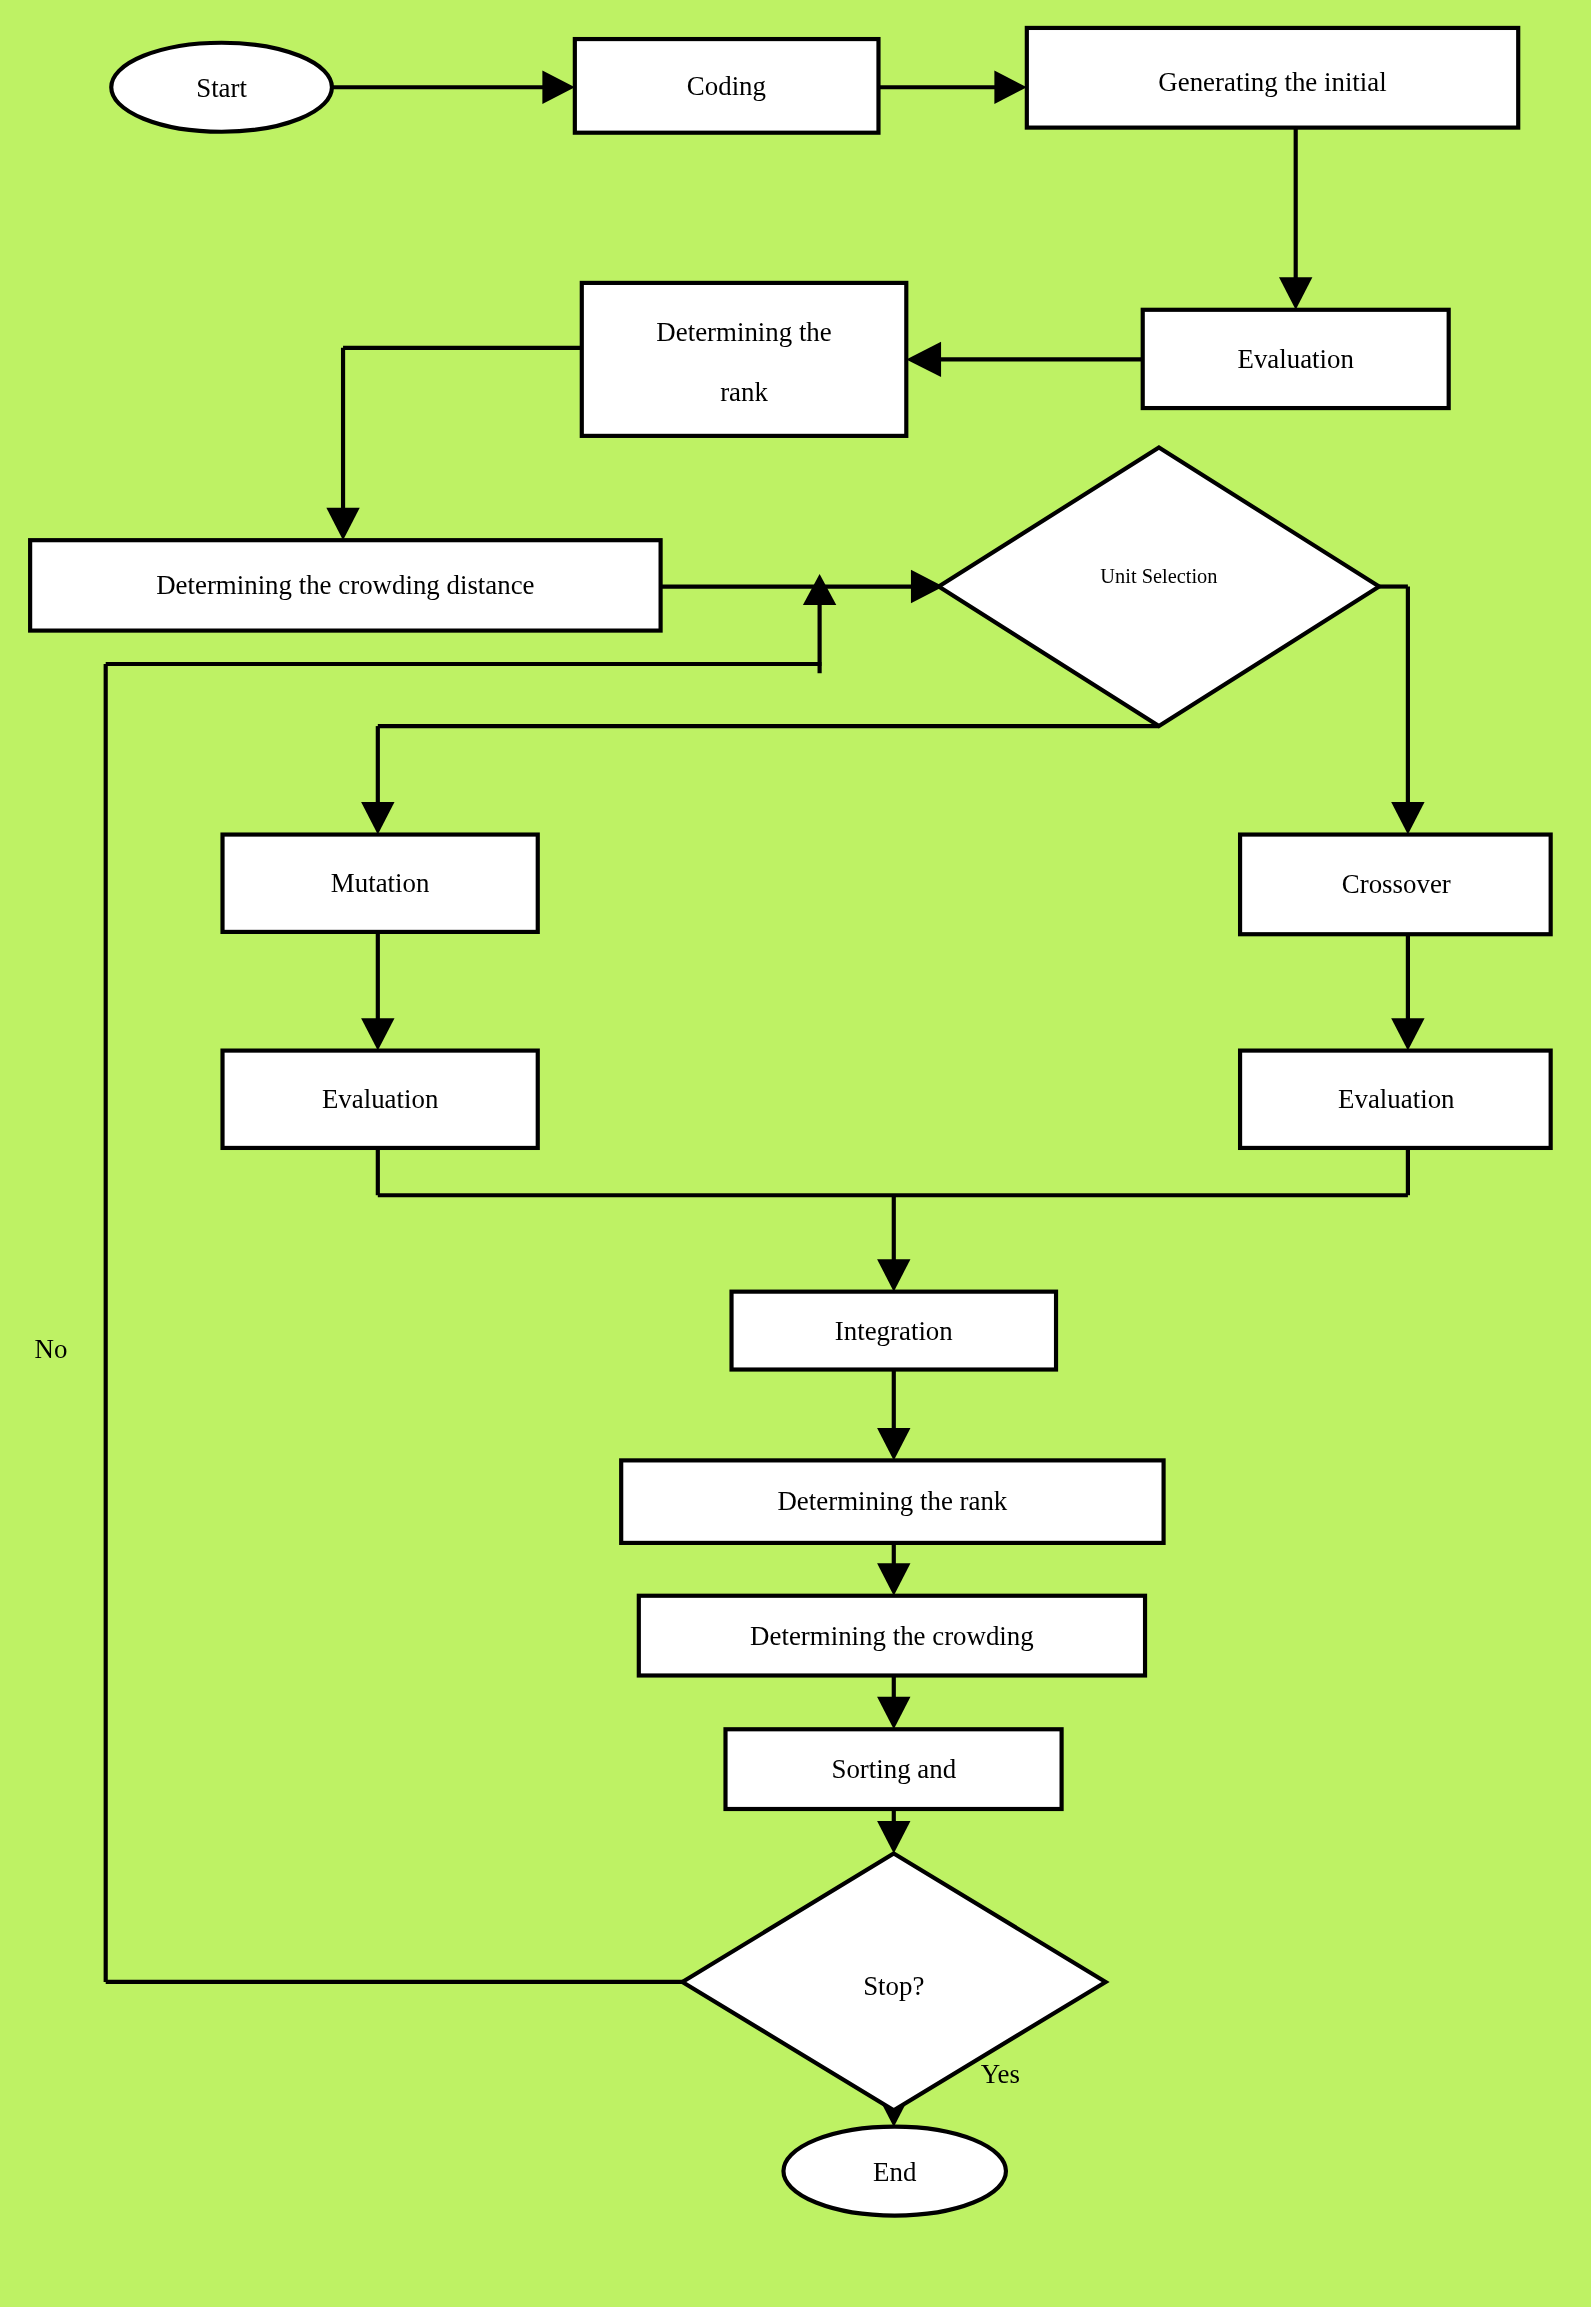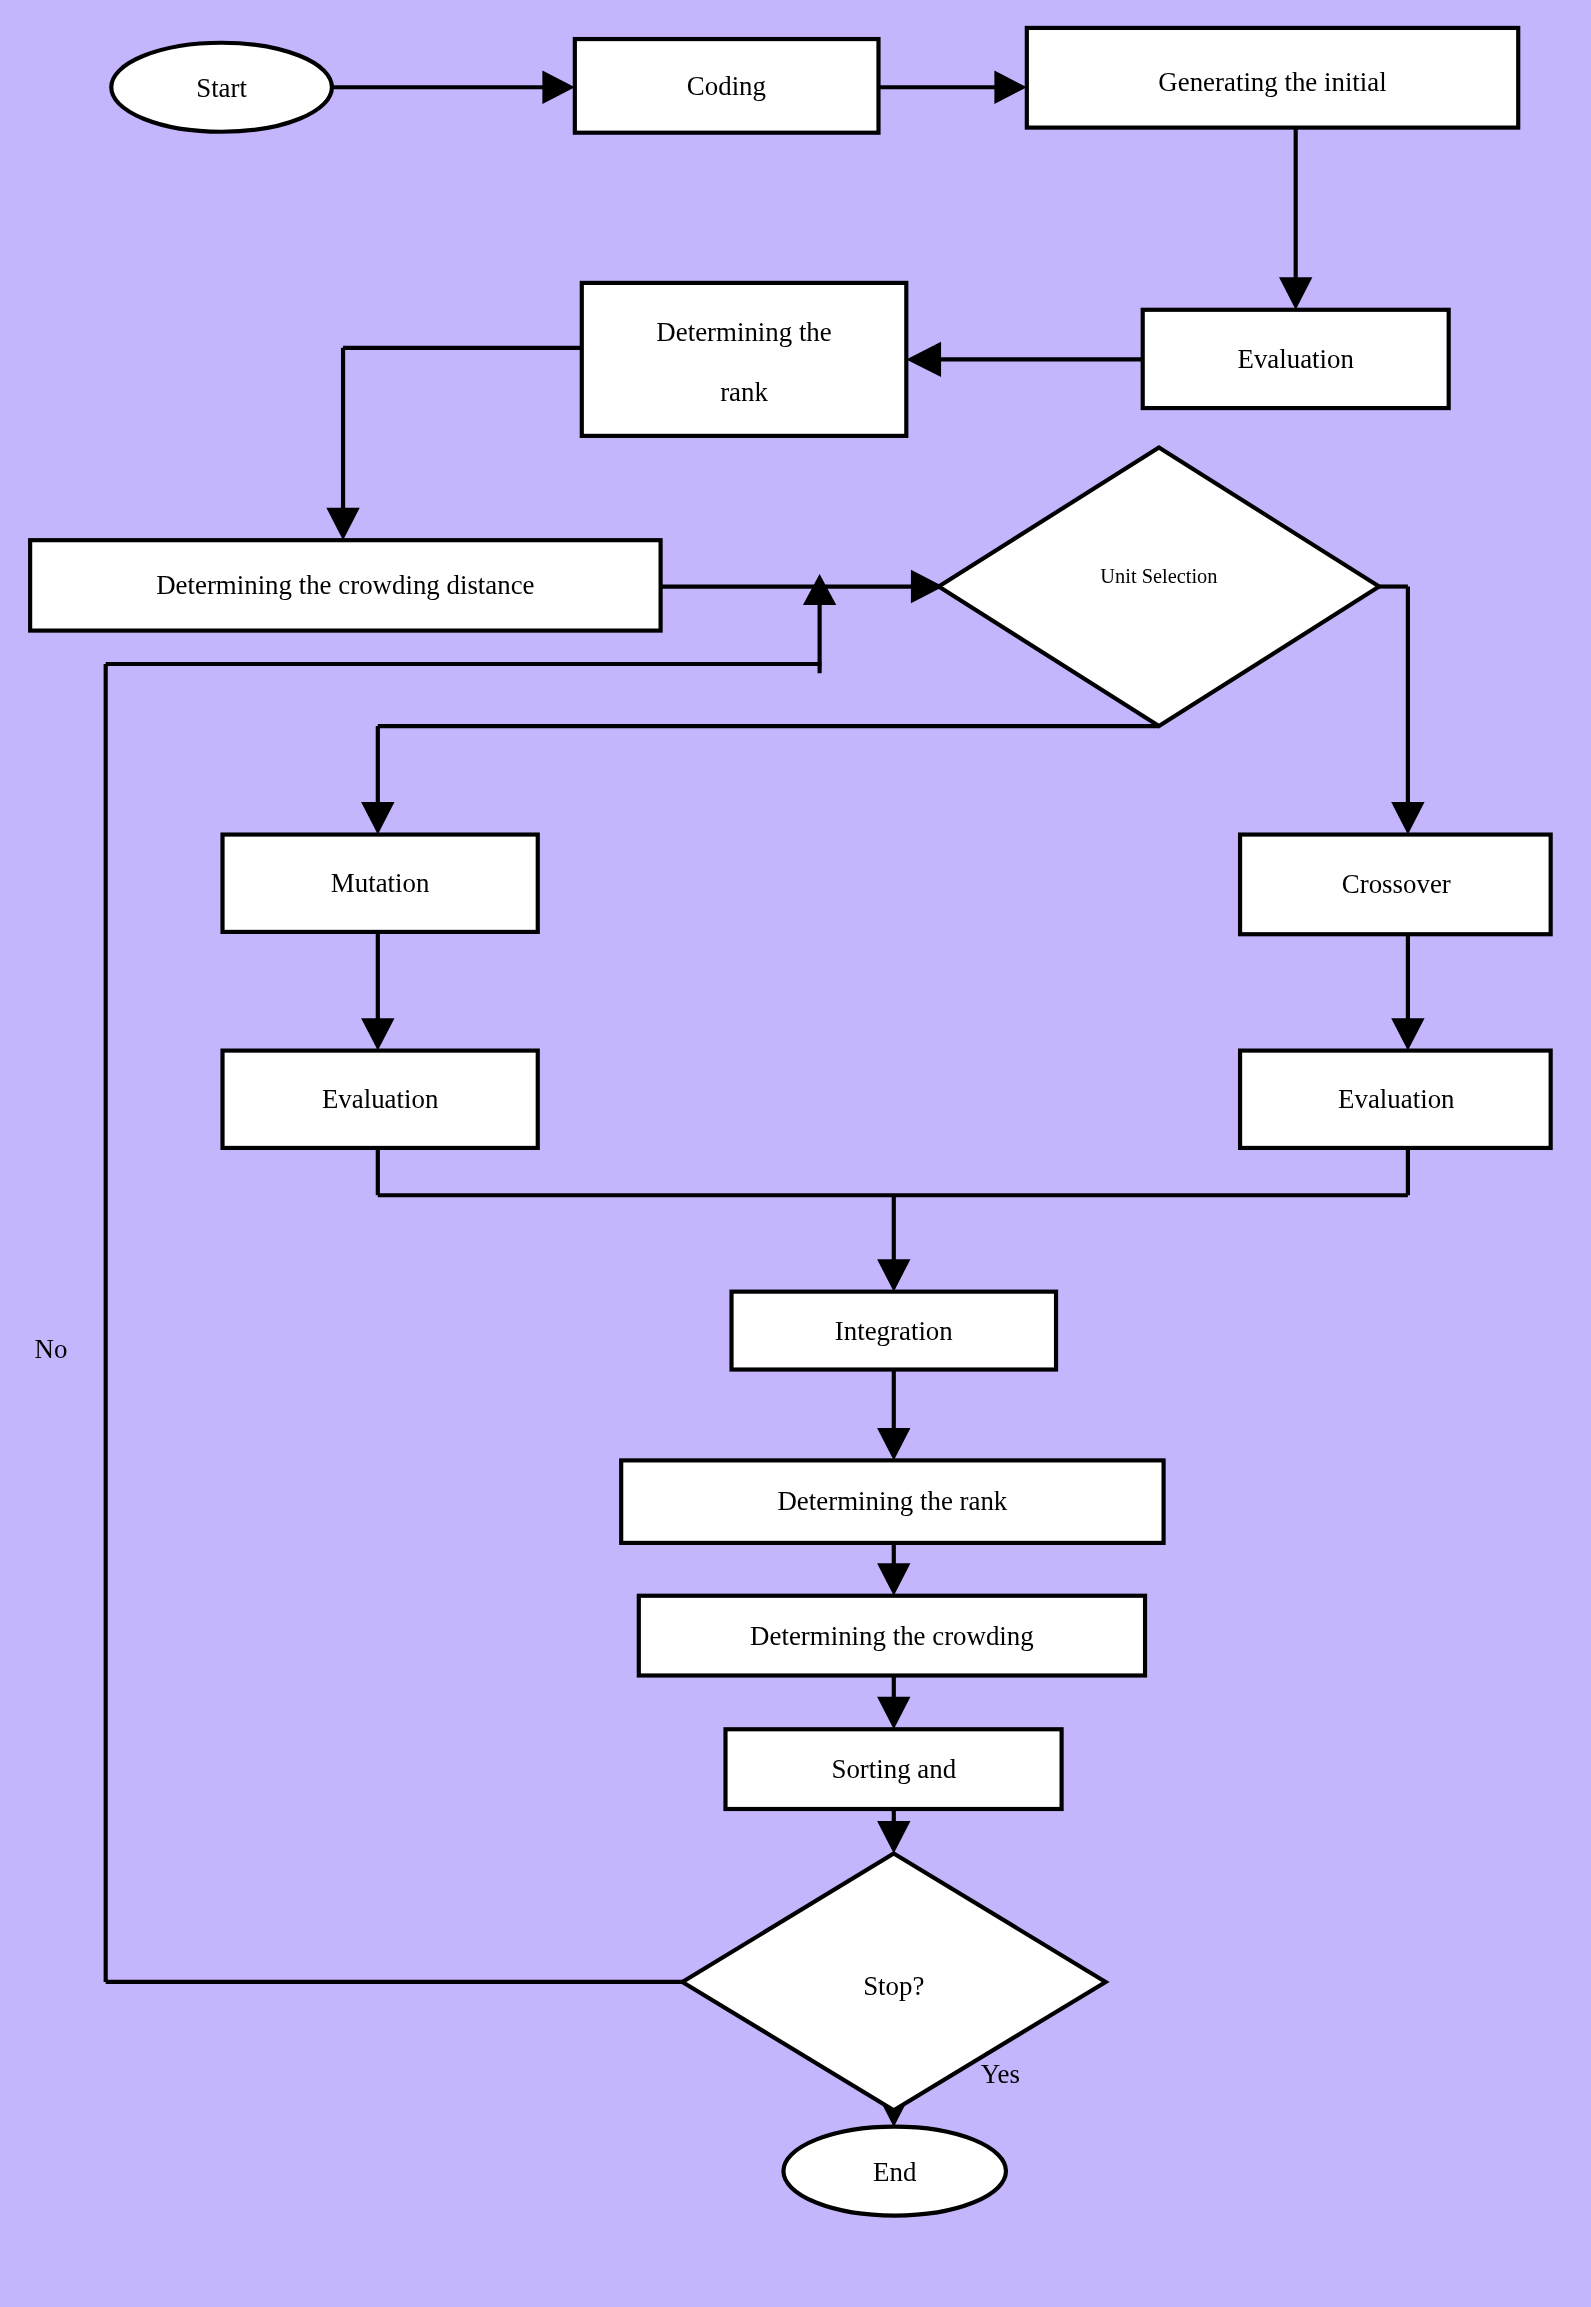--- a/index.html
+++ b/index.html
@@ -10,21 +10,21 @@
   body {
     width: 1591px;
     height: 2307px;
     overflow: hidden;
     font-family: "Liberation Serif", "DejaVu Serif", serif;
   }
   #flowchart-root {
     position: relative;
     width: 1591px;
     height: 2307px;
-    background: #c4b5fd;
+    background: #bef264;
   }
   svg#flow-svg {
     position: absolute;
     top: 0;
     left: 0;
     width: 1591px;
     height: 2307px;
     display: block;
   }
   .node-shape {

